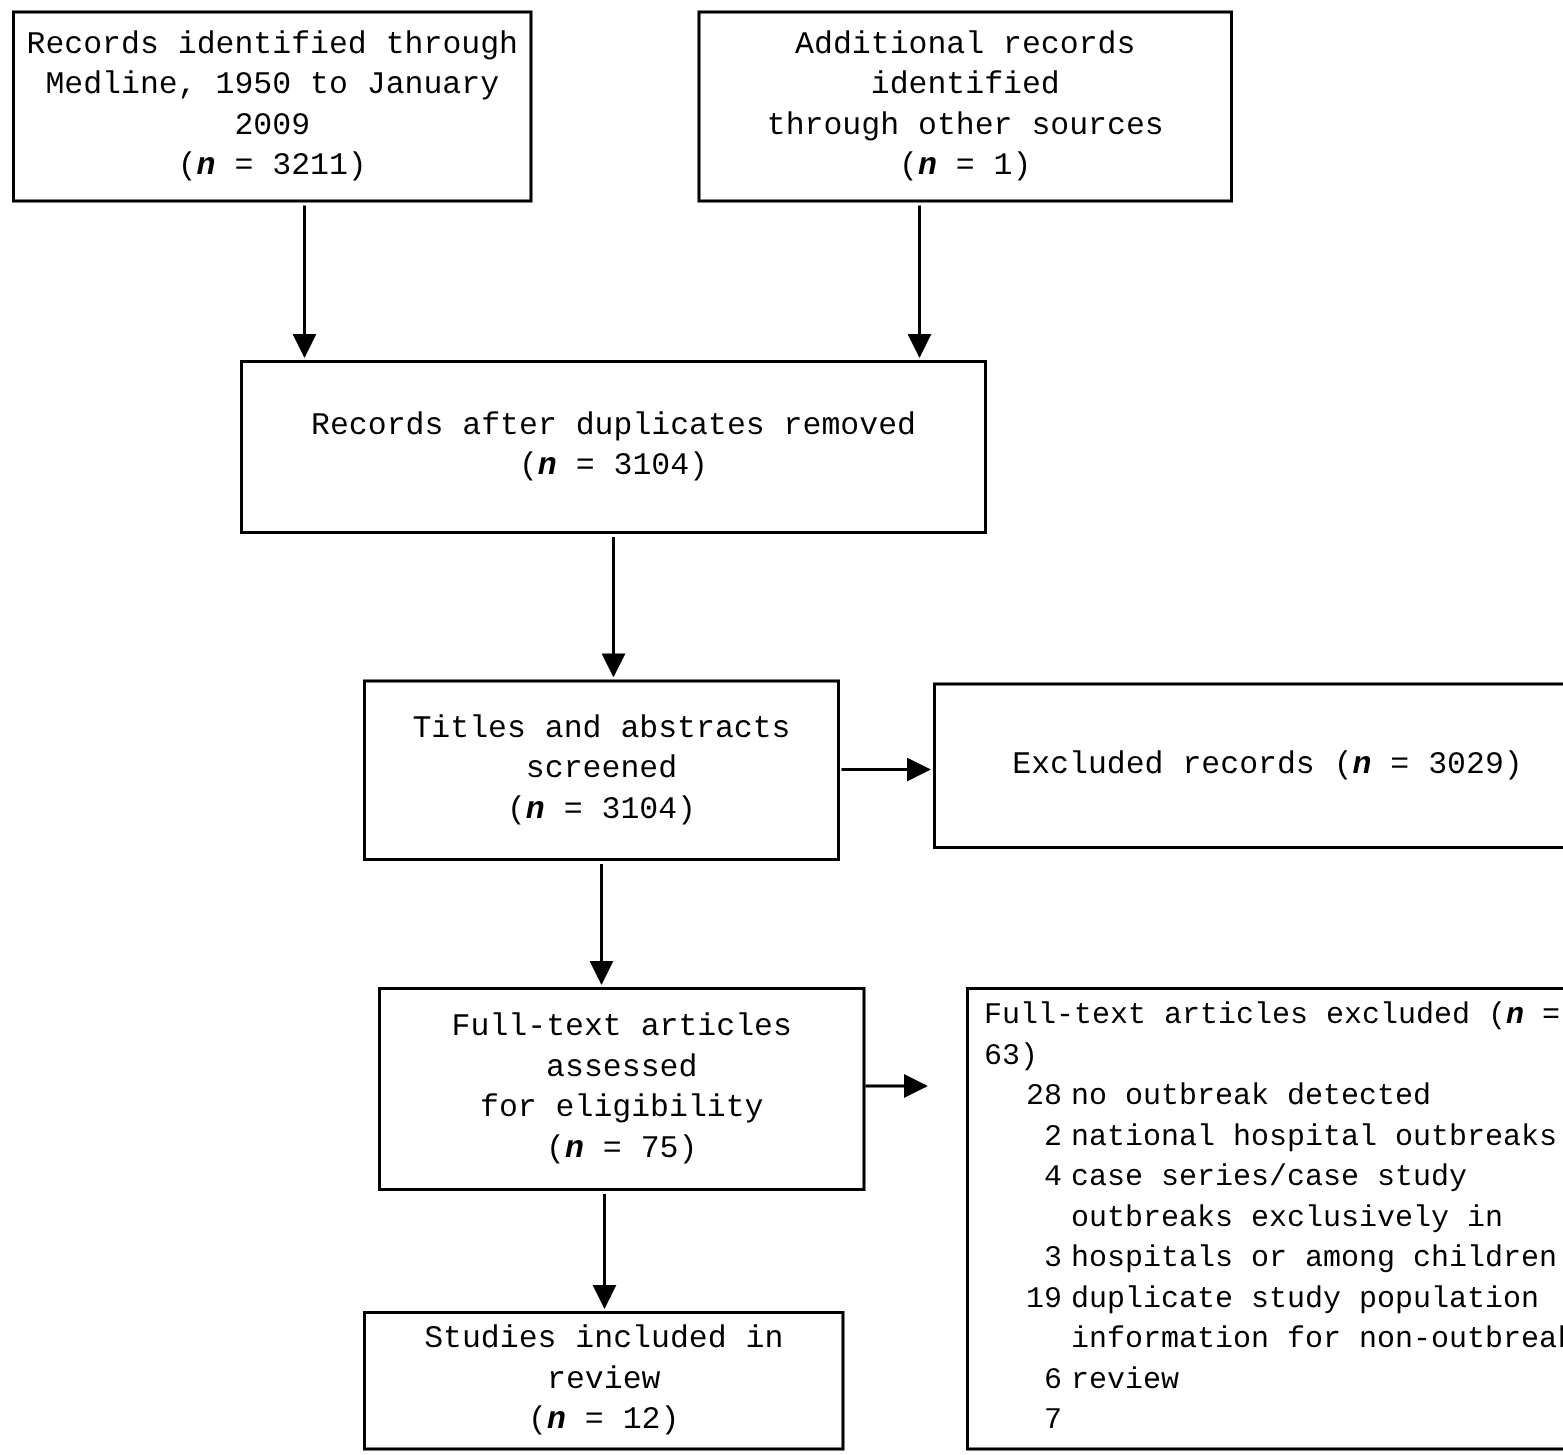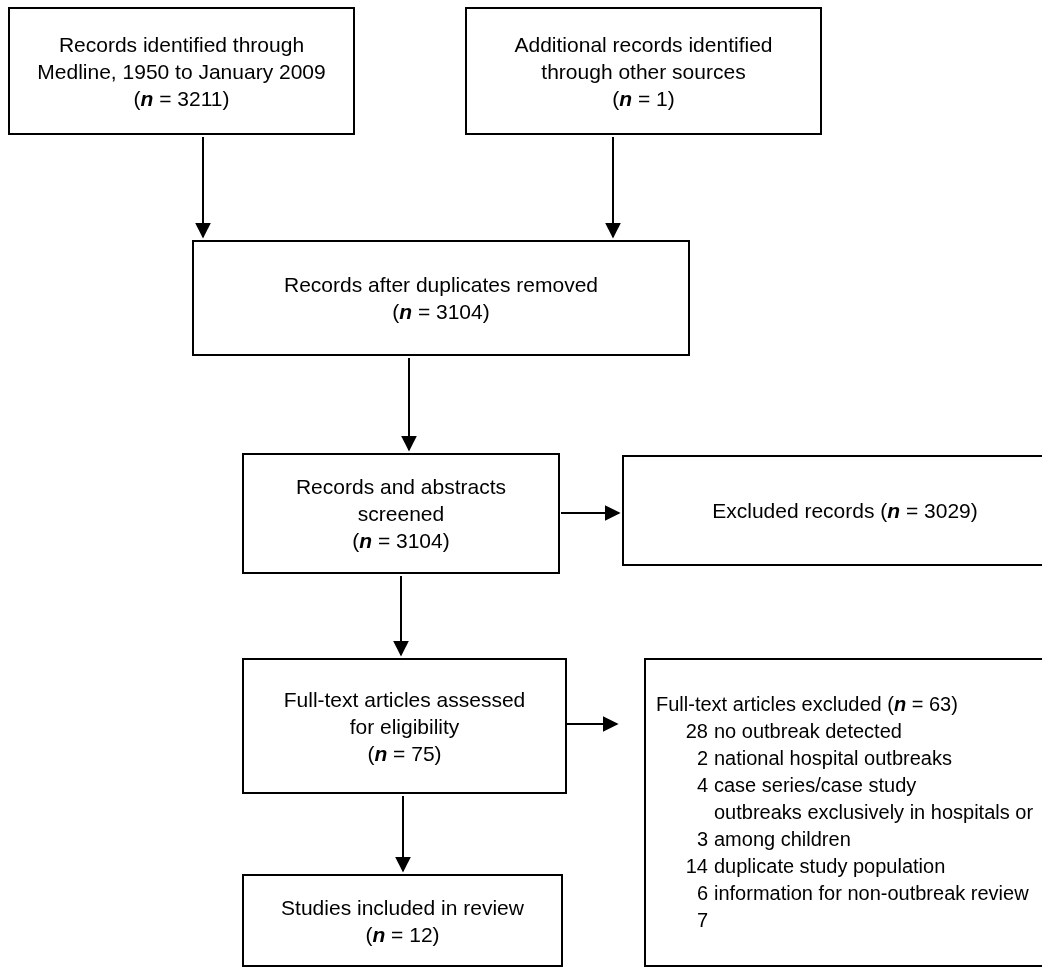--- a/index.html
+++ b/index.html
@@ -5,21 +5,21 @@
   html, body {
     margin: 0;
     padding: 0;
     background: #ffffff;
   }
   .diagram {
     position: relative;
     width: 1042px;
     height: 970px;
     background: #ffffff;
-    font-family: Liberation Sans, sans-serif;
+    font-family: Liberation Mono, monospace;
     color: #000000;
     overflow: hidden;
   }
   .arrows {
     position: absolute;
     left: 0;
     top: 0;
     width: 1042px;
     height: 970px;
     pointer-events: none;
@@ -36,24 +36,24 @@
     font-size: 21px;
     line-height: 27px;
     box-sizing: border-box;
   }
   .nvar {
     font-style: italic;
     font-weight: bold;
   }
   #box-medline           { left: 8px;   top: 7px;   width: 347px; height: 128px; }
   #box-additional        { left: 465px; top: 7px;   width: 357px; height: 128px; }
-  #box-duplicates        { left: 160px; top: 240px; width: 498px; height: 116px; margin-left: 32px; }
+  #box-duplicates        { left: 160px; top: 240px; width: 498px; height: 116px; }
   #box-titles-screened   { left: 242px; top: 453px; width: 318px; height: 121px; }
   #box-excluded-records  { left: 622px; top: 455px; width: 446px; height: 111px; }
-  #box-fulltext-assessed { left: 242px; top: 658px; width: 325px; height: 136px; justify-content: center; }
+  #box-fulltext-assessed { left: 252px; top: 658px; width: 325px; height: 136px; justify-content: center; }
   #box-fulltext-excluded {
     left: 644px; top: 658px; width: 420px; height: 309px;
     align-items: stretch;
     text-align: left;
     font-size: 20px;
     line-height: 27px;
     padding: 0 6px 0 10px;
   }
   #box-studies-included  { left: 242px; top: 874px; width: 321px; height: 93px; text-align: center; }
   .excl-item {
@@ -102,21 +102,21 @@
       <div>through other sources</div>
       <div>(<span class="nvar">n</span> = 1)</div>
     </div>
 
   <div class="box" id="box-duplicates">
       <div>Records after duplicates removed</div>
       <div>(<span class="nvar">n</span> = 3104)</div>
     </div>
 
   <div class="box" id="box-titles-screened">
-      <div>Records and abstracts</div>
+      <div>Titles and abstracts</div>
       <div>screened</div>
       <div>(<span class="nvar">n</span> = 3104)</div>
     </div>
 
   <div class="box" id="box-excluded-records">
       <div>Excluded records (<span class="nvar">n</span> = 3029)</div>
     </div>
 
   <div class="box" id="box-fulltext-assessed">
       <div>Full-text articles assessed</div>
@@ -137,21 +137,21 @@
         </div>
         <div class="excl-item">
           <span class="excl-num">4</span>
           <span class="excl-desc">case series/case study</span>
         </div>
         <div class="excl-item">
           <span class="excl-num">3</span>
           <span class="excl-desc">outbreaks exclusively in hospitals or among children</span>
         </div>
         <div class="excl-item">
-          <span class="excl-num">14</span>
+          <span class="excl-num">19</span>
           <span class="excl-desc">duplicate study population</span>
         </div>
         <div class="excl-item">
           <span class="excl-num">6</span>
           <span class="excl-desc">information for non-outbreak review</span>
         </div>
         <div class="excl-item">
           <span class="excl-num">7</span>
         </div>
       </div>

